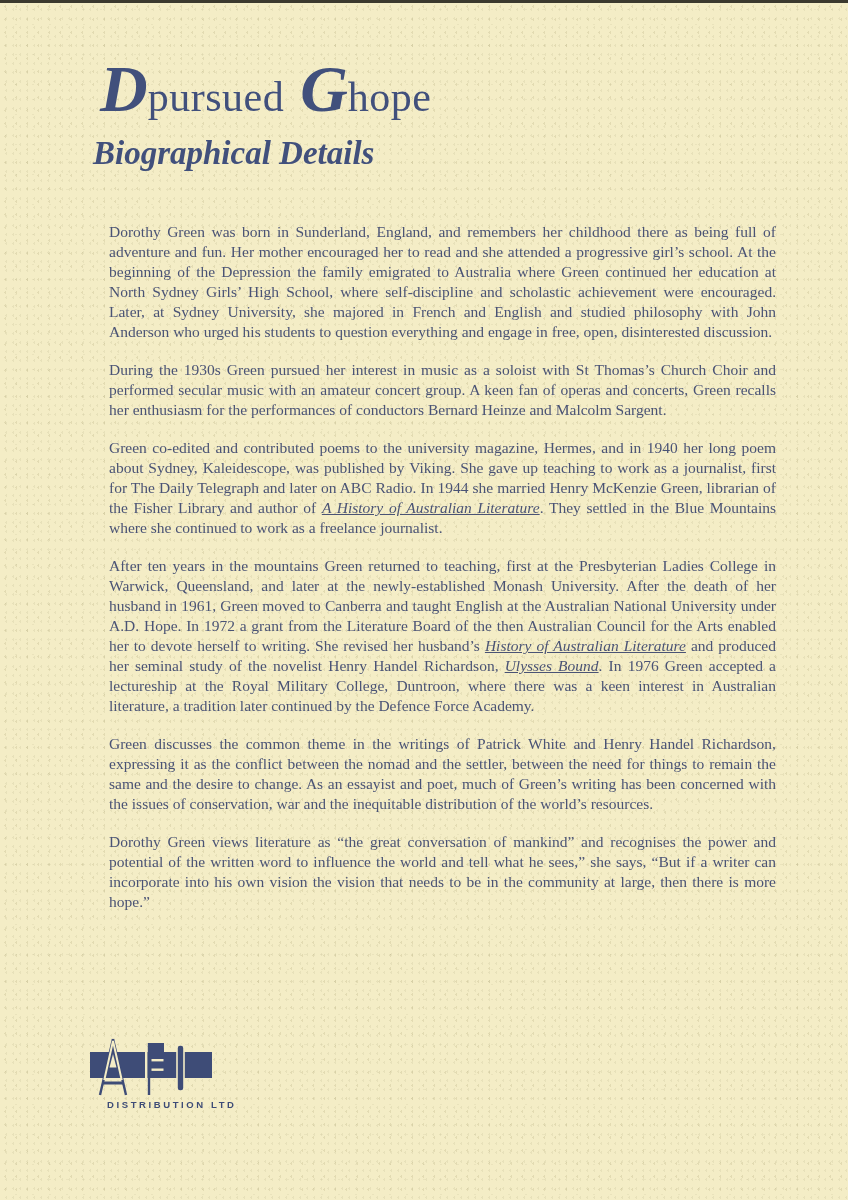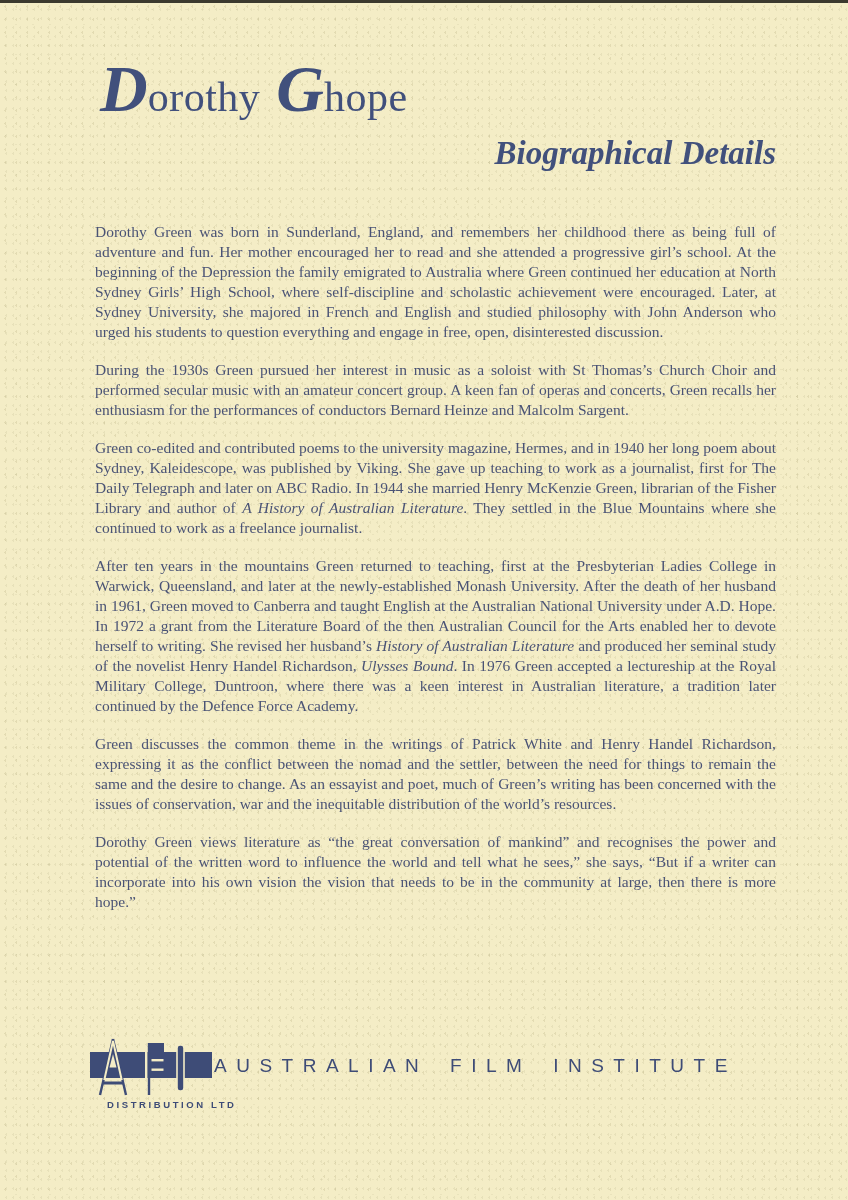--- a/index.html
+++ b/index.html
@@ -48,42 +48,41 @@
     font-size: 42px;
     font-weight: 500;
     letter-spacing: 0.5px;
   }
   .title-gap { display: inline-block; width: 16px; }
   .subtitle {
     position: absolute;
     top: 134px;
     left: 93px;
     width: 683px;
-    text-align: right;
     font-size: 33px;
     font-style: italic;
     font-weight: 600;
     color: #41507c;
     line-height: 1.2;
   }
   
   .bio-text {
     position: absolute;
     top: 222px;
     left: 93px;
     width: 683px;
     font-size: 15.5px;
     line-height: 20px;
     text-align: justify;
     color: #4a5375;
   }
   .bio-text p {
-    margin: 0 0 18px 2px;
+    margin: 0 0 18px 16px;
   }
-  .bio-text em { font-style: italic; }
+  .bio-text em { font-style: italic; text-decoration: underline; }
   
   .footer-logo {
     position: absolute;
     top: 1038px;
     left: 90px;
     width: 122px;
   }
   .logo-caption {
     position: absolute;
     top: 1099px;
@@ -111,21 +110,21 @@
   }
 </style>
 </head>
 <body>
 
 <div class="sheet">
 
   <div class="scan-edge-top"></div>
 
   <div class="title-line">
-    <span class="title-initial">D</span><span class="title-rest">orothy</span><span class="title-gap"></span><span class="title-initial">G</span><span class="title-rest">hope</span>
+    <span class="title-initial">D</span><span class="title-rest">pursued</span><span class="title-gap"></span><span class="title-initial">G</span><span class="title-rest">hope</span>
   </div>
 
   <div class="subtitle">Biographical Details</div>
 
   <main class="bio-text">
       <p><span>Dorothy Green was born in Sunderland, England, and remembers her childhood there as being full of adventure and fun. Her mother encouraged her to read and she attended a progressive girl’s school. At the beginning of the Depression the family emigrated to Australia where Green continued her education at North Sydney Girls’ High School, where self-discipline and scholastic achievement were encouraged. Later, at Sydney University, she majored in French and English and studied philosophy with John Anderson who urged his students to question everything and engage in free, open, disinterested discussion.</span></p>
       <p><span>During the 1930s Green pursued her interest in music as a soloist with St Thomas’s Church Choir and performed secular music with an amateur concert group. A keen fan of operas and concerts, Green recalls her enthusiasm for the performances of conductors Bernard Heinze and Malcolm Sargent.</span></p>
       <p><span>Green co-edited and contributed poems to the university magazine, Hermes, and in 1940 her long poem about Sydney, Kaleidescope, was published by Viking. She gave up teaching to work as a journalist, first for The Daily Telegraph and later on ABC Radio. In 1944 she married Henry McKenzie Green, librarian of the Fisher Library and author of </span><em>A History of Australian Literature</em><span>. They settled in the Blue Mountains where she continued to work as a freelance journalist.</span></p>
       <p><span>After ten years in the mountains Green returned to teaching, first at the Presbyterian Ladies College in Warwick, Queensland, and later at the newly-established Monash University. After the death of her husband in 1961, Green moved to Canberra and taught English at the Australian National University under A.D. Hope. In 1972 a grant from the Literature Board of the then Australian Council for the Arts enabled her to devote herself to writing. She revised her husband’s </span><em>History of Australian Literature</em><span> and produced her seminal study of the novelist Henry Handel Richardson, </span><em>Ulysses Bound</em><span>. In 1976 Green accepted a lectureship at the Royal Military College, Duntroon, where there was a keen interest in Australian literature, a tradition later continued by the Defence Force Academy.</span></p>
       <p><span>Green discusses the common theme in the writings of Patrick White and Henry Handel Richardson, expressing it as the conflict between the nomad and the settler, between the need for things to remain the same and the desire to change. As an essayist and poet, much of Green’s writing has been concerned with the issues of conservation, war and the inequitable distribution of the world’s resources.</span></p>
@@ -146,15 +145,14 @@
     <rect x="59" y="5" width="15" height="9" fill="#3e4c77"></rect>
     <rect x="55" y="14" width="2.4" height="26" fill="#f4edc6"></rect>
     <rect x="61.5" y="21" width="12" height="2.4" fill="#f4edc6"></rect>
     <rect x="61.5" y="30.5" width="12" height="2.4" fill="#f4edc6"></rect>
 
     <rect x="87" y="7" width="7" height="46" rx="3" fill="#3e4c77" stroke="#f4edc6" stroke-width="1.6"></rect>
   </svg>
 
   <div class="logo-caption">DISTRIBUTION LTD</div>
 
-  <div class="institute-name">AUSTRALIAN FILM INSTITUTE</div>
 
 </div>
 
 </body></html>

